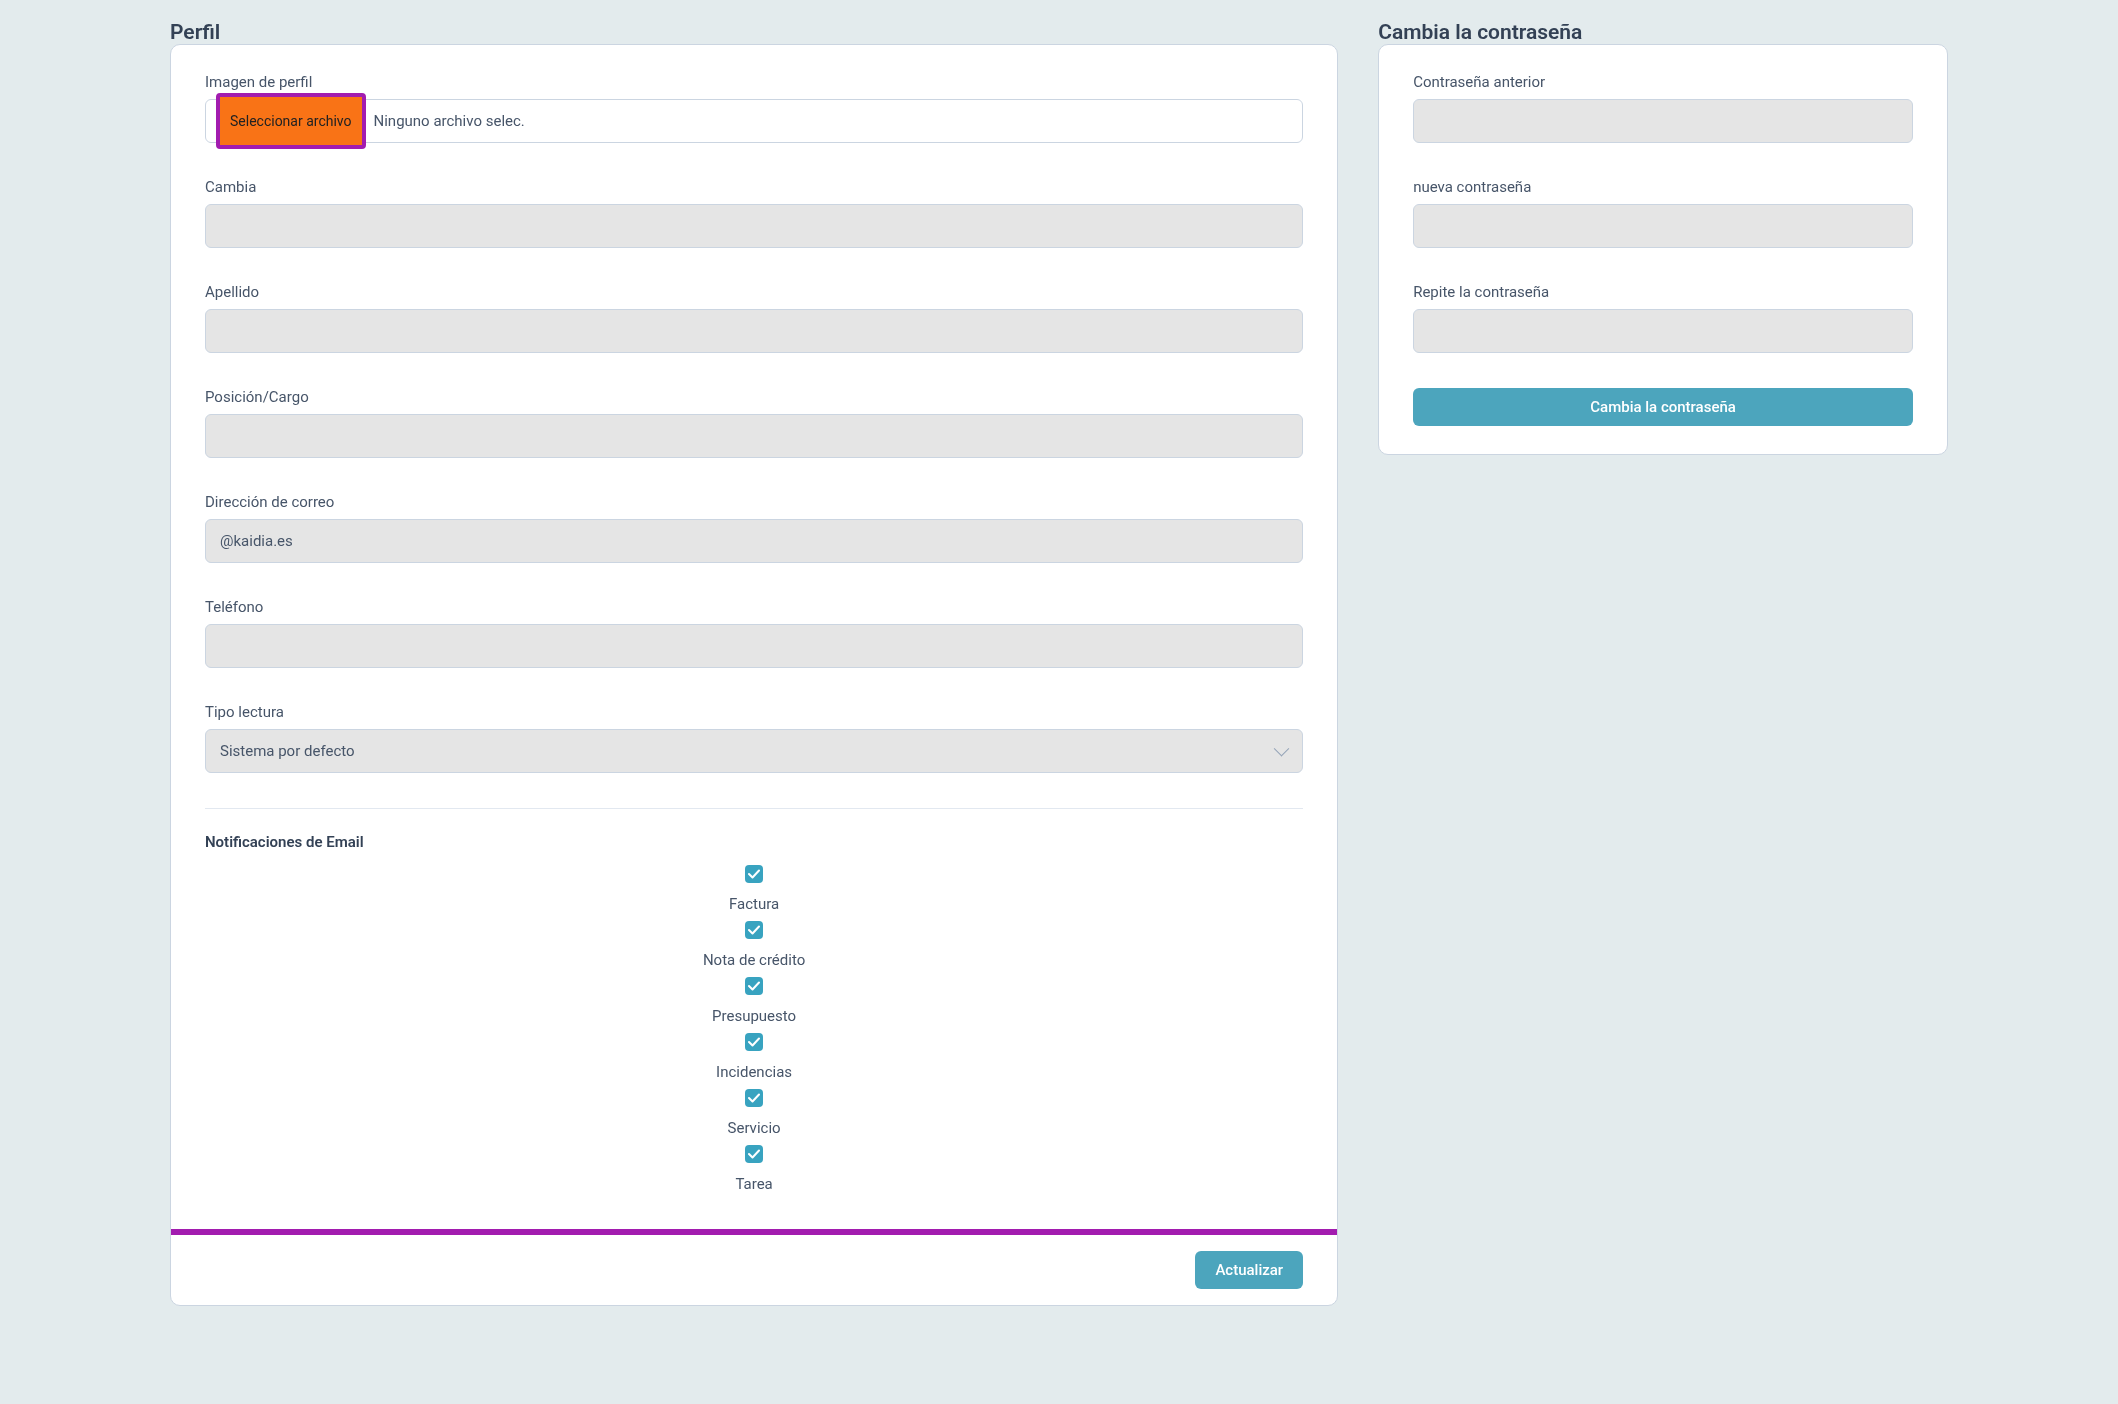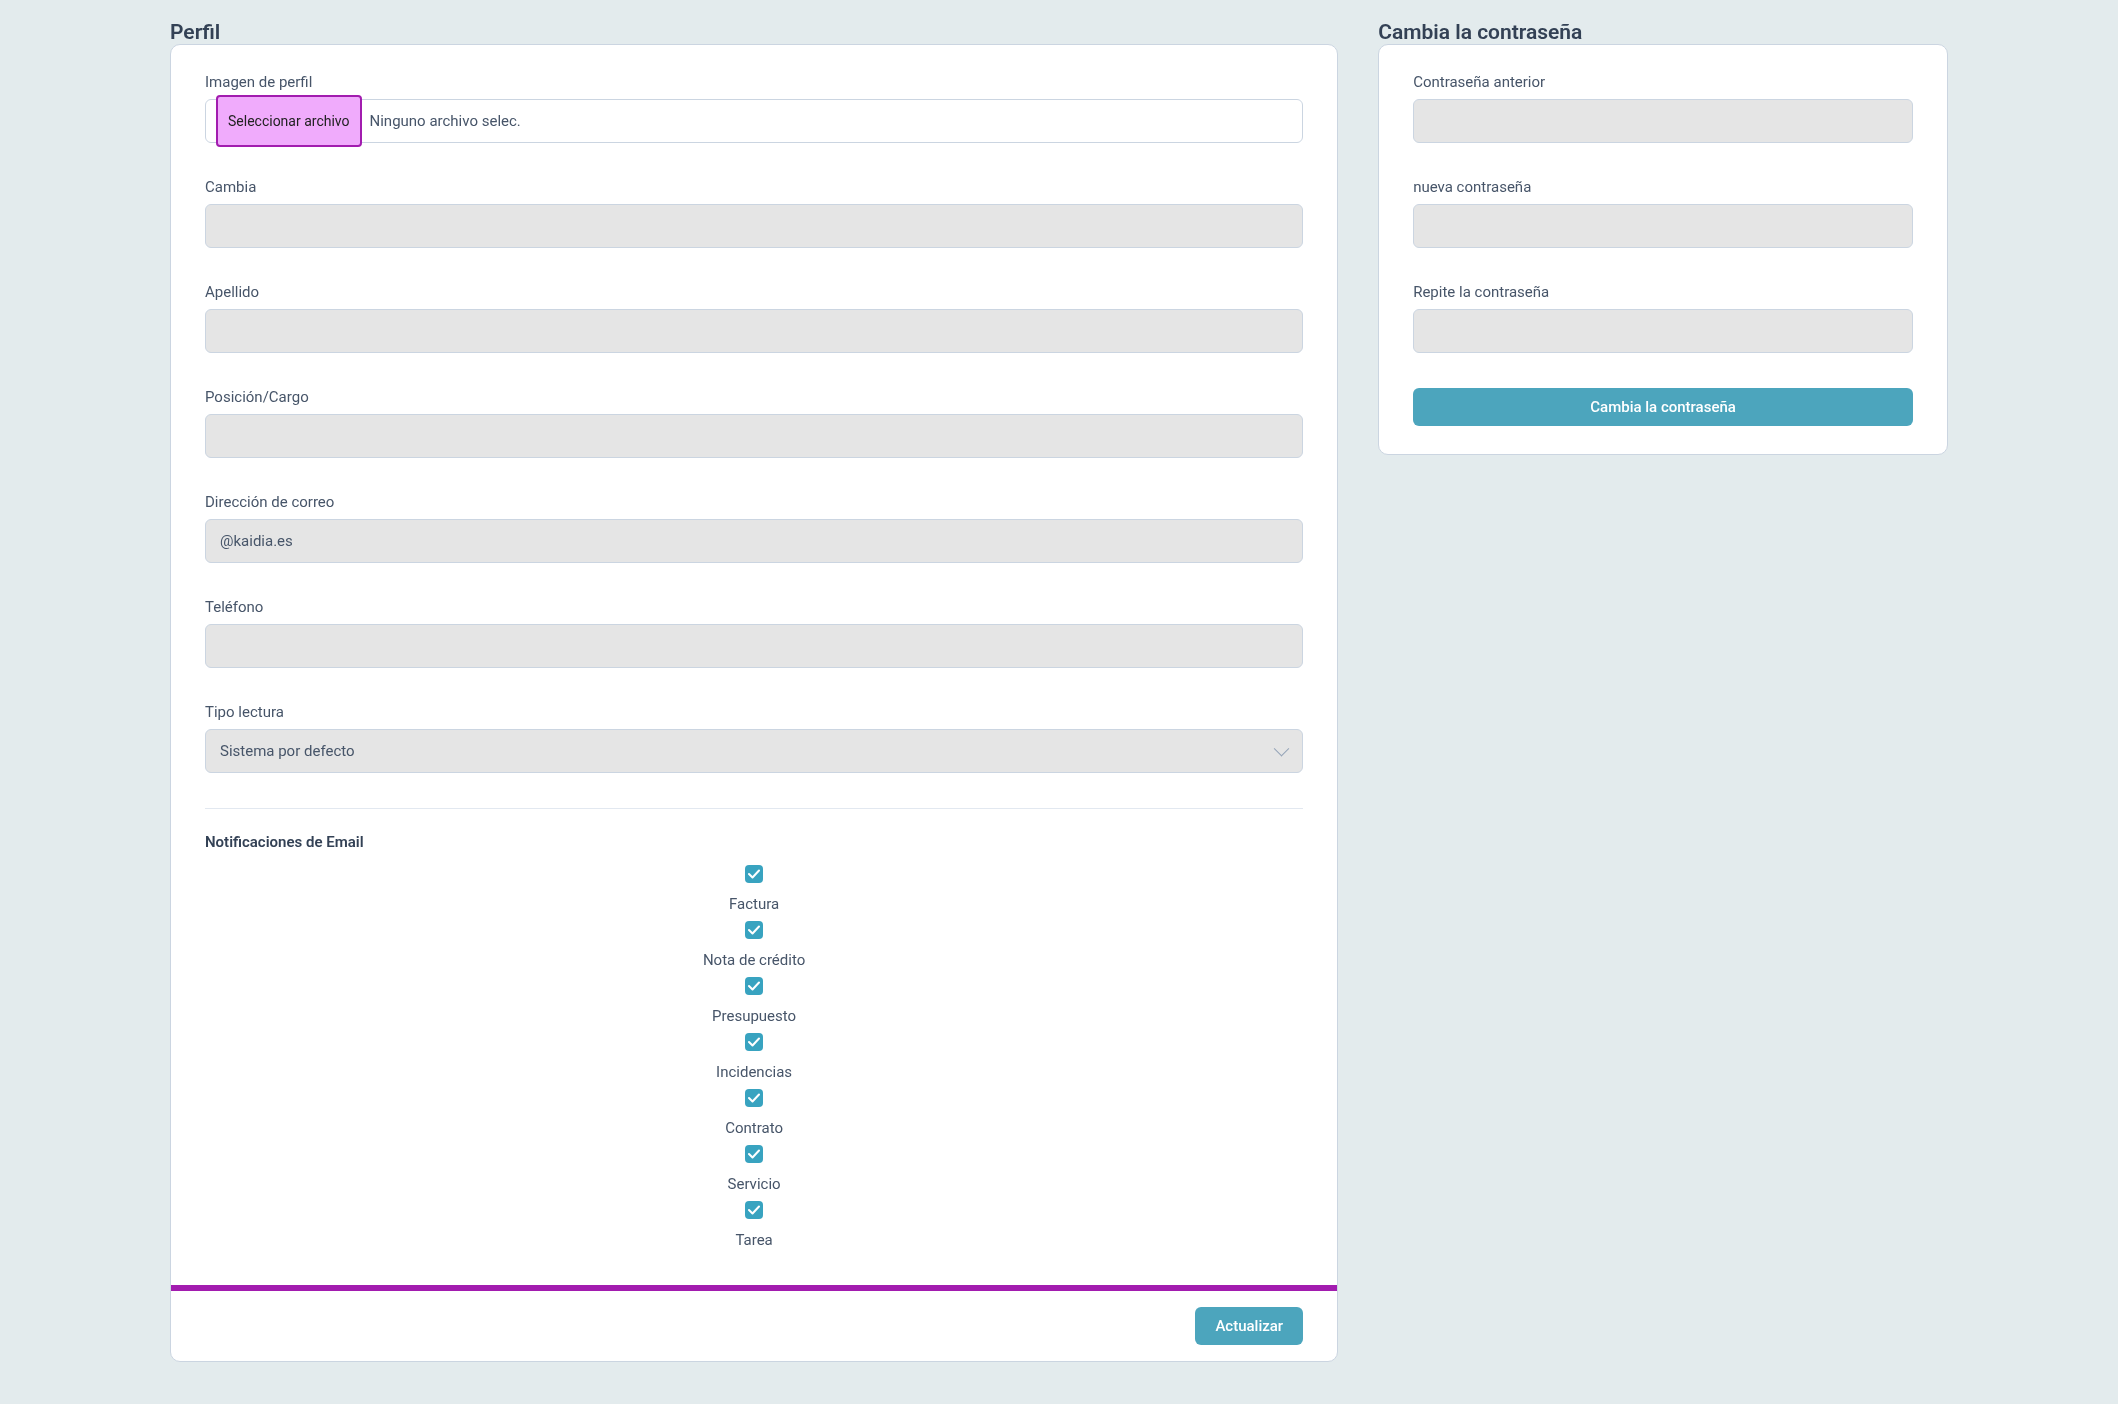--- a/index.html
+++ b/index.html
@@ -66,22 +66,22 @@
     .file-wrapper {
       border: 1px solid #cbd5e1;
       border-radius: 6px;
       padding: 6px 10px;
       display: flex;
       align-items: center;
       gap: 8px;
       height: 44px;
     }
     .file-button {
-      background: #f0abfc;
-      border: 2px solid #a21caf;
+      background: #f97316;
+      border: 4px solid #a21caf;
       border-radius: 4px;
       padding: 16px 10px;
       font-size: 14px;
       color: #222;
       cursor: pointer;
       font-family: inherit;
     }
     .file-text {
       font-size: 15px;
       color: #475569;
@@ -253,28 +253,20 @@
                 </svg>
               </div>
               <span class="checkbox-label">Incidencias</span>
             </div>
             <div class="checkbox-row">
               <div class="checkbox">
                 <svg viewBox="0 0 12 10" fill="none">
                   <path d="M1 5L4.5 8.5L11 1.5" stroke="white" stroke-width="2" stroke-linecap="round" stroke-linejoin="round"></path>
                 </svg>
               </div>
-              <span class="checkbox-label">Contrato</span>
-            </div>
-            <div class="checkbox-row">
-              <div class="checkbox">
-                <svg viewBox="0 0 12 10" fill="none">
-                  <path d="M1 5L4.5 8.5L11 1.5" stroke="white" stroke-width="2" stroke-linecap="round" stroke-linejoin="round"></path>
-                </svg>
-              </div>
               <span class="checkbox-label">Servicio</span>
             </div>
             <div class="checkbox-row">
               <div class="checkbox">
                 <svg viewBox="0 0 12 10" fill="none">
                   <path d="M1 5L4.5 8.5L11 1.5" stroke="white" stroke-width="2" stroke-linecap="round" stroke-linejoin="round"></path>
                 </svg>
               </div>
               <span class="checkbox-label">Tarea</span>
             </div>

